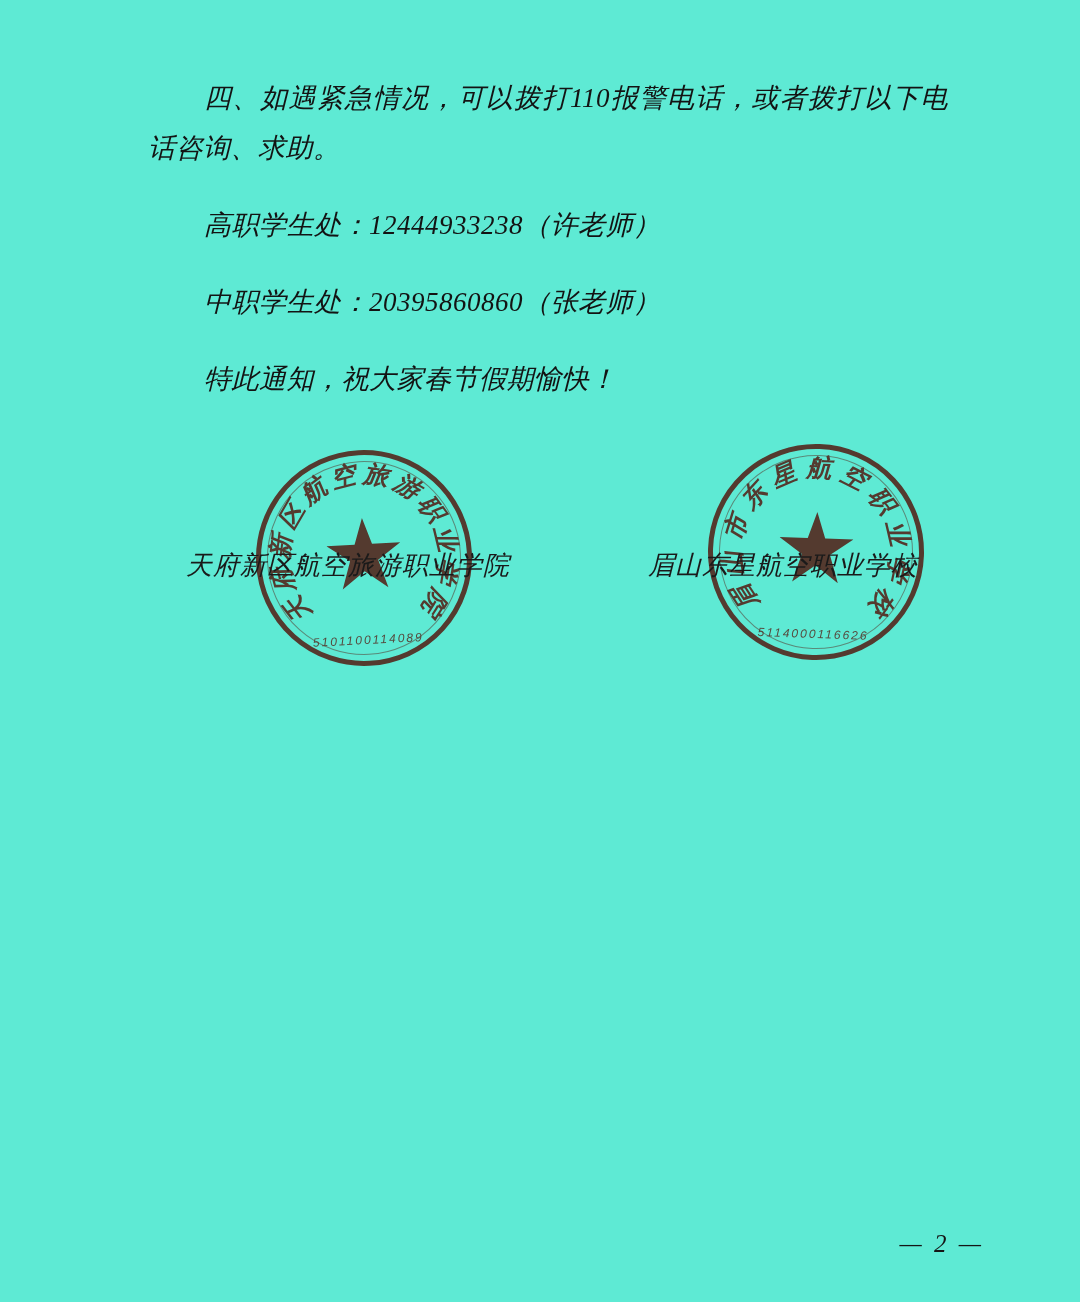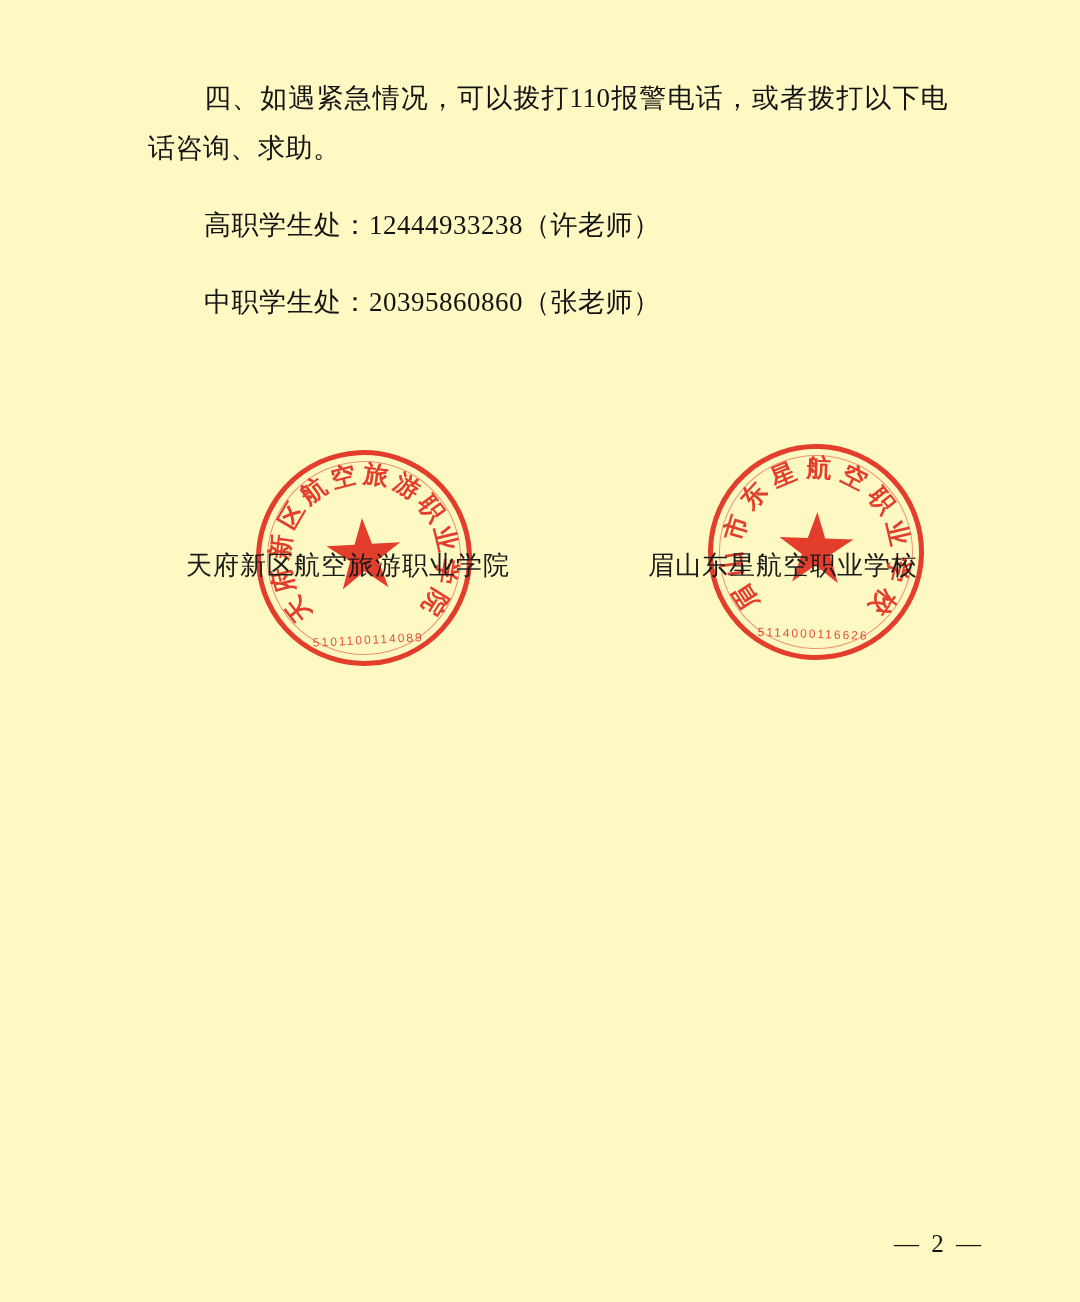--- a/index.html
+++ b/index.html
@@ -12,21 +12,22 @@
     height: 1302px;
     position: relative;
     font-family: "Liberation Serif", "DejaVu Serif", serif;
     color: #111111;
     overflow: hidden;
   }
 
   .page {
     position: absolute;
     inset: 0;
-    background: #fef9c3;
+    background: #5eead4;
+    font-style: italic;
   }
 
   .doc-body {
     position: absolute;
     left: 148px;
     top: 46px;
     width: 800px;
   }
 
   .para {
@@ -139,20 +140,21 @@
 </style>
 </head>
 <body>
 
 <div class="page">
 
   <div class="doc-body">
     <p class="para indent">四、如遇紧急情况，可以拨打110报警电话，或者拨打以下电话咨询、求助。</p>
     <p class="para sub">高职学生处：12444933238（许老师）</p>
     <p class="para sub">中职学生处：20395860860（张老师）</p>
+    <p class="para sub">特此通知，祝大家春节假期愉快！</p>
   </div>
 
   <div class="sign-area">
 
     <div class="seal one">
       <div class="inner-ring"></div>
       <div class="arc">
           <span style="transform: rotate(-125deg) translate(0px, -84px) translate(-50%, -50%) rotate(0deg);">天</span>
           <span style="transform: rotate(-102.273deg) translate(0px, -84px) translate(-50%, -50%) rotate(0deg);">府</span>
           <span style="transform: rotate(-79.5455deg) translate(0px, -84px) translate(-50%, -50%) rotate(0deg);">新</span>

